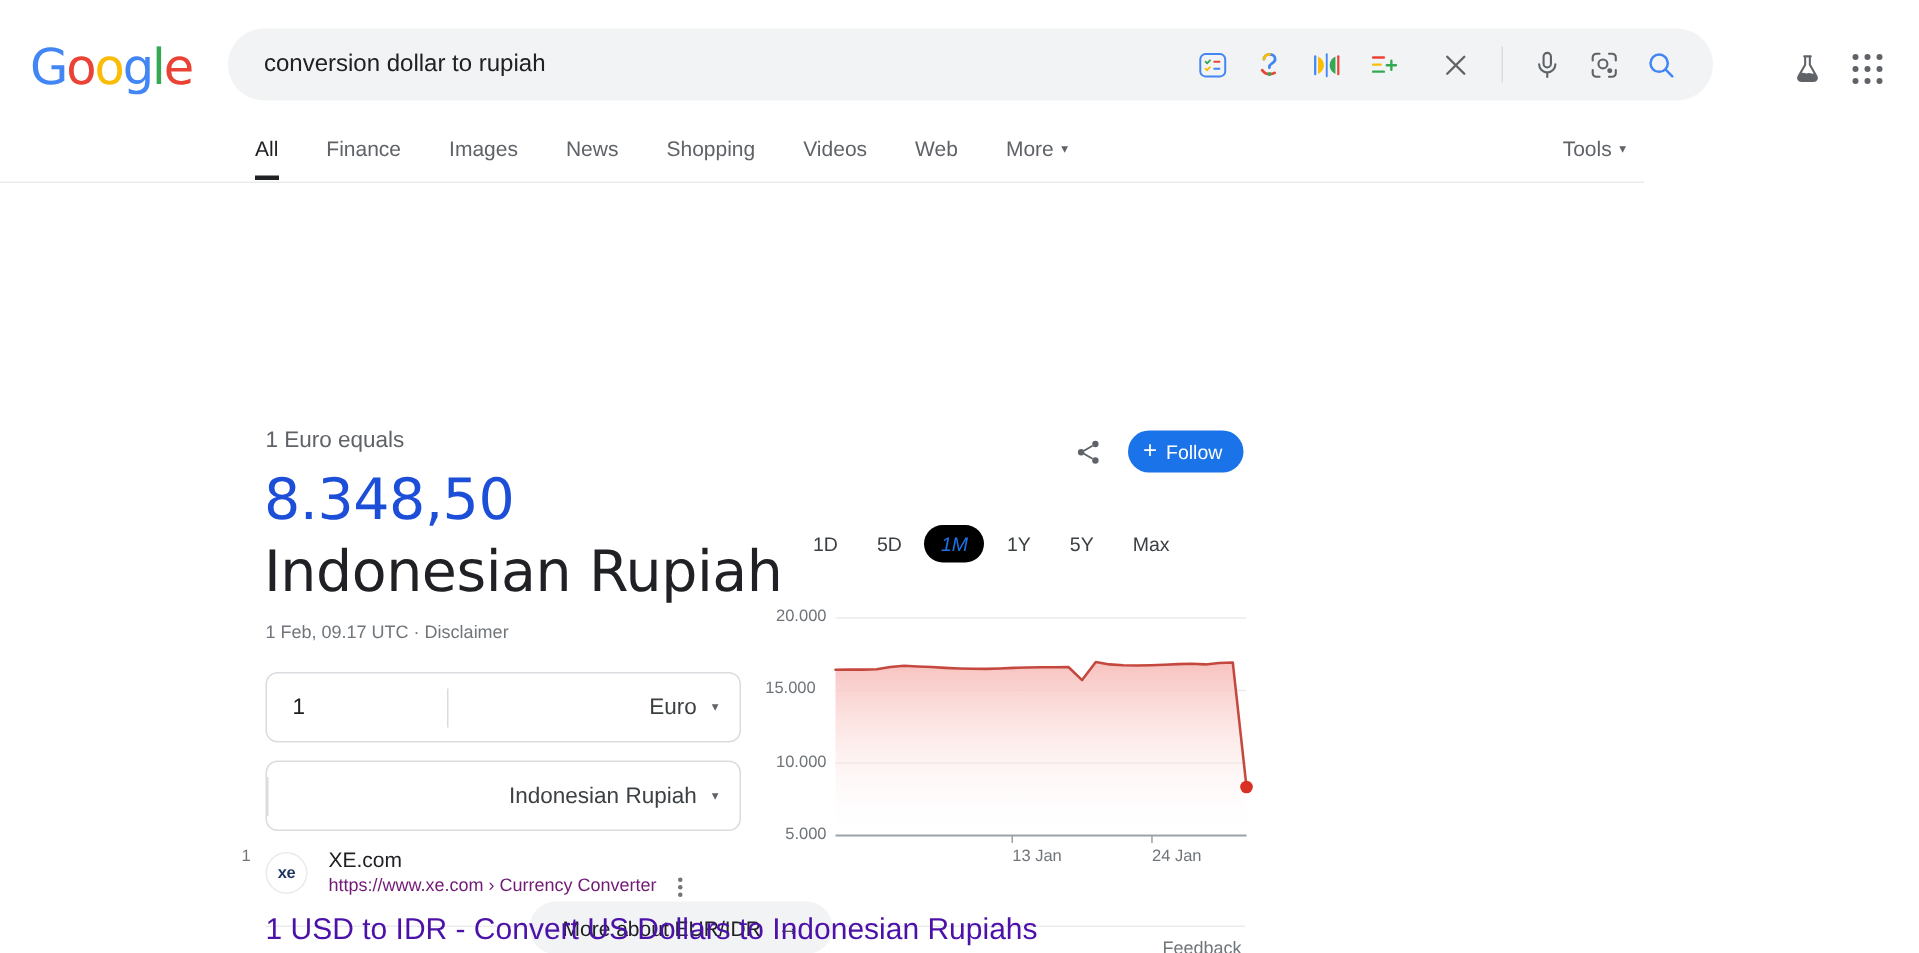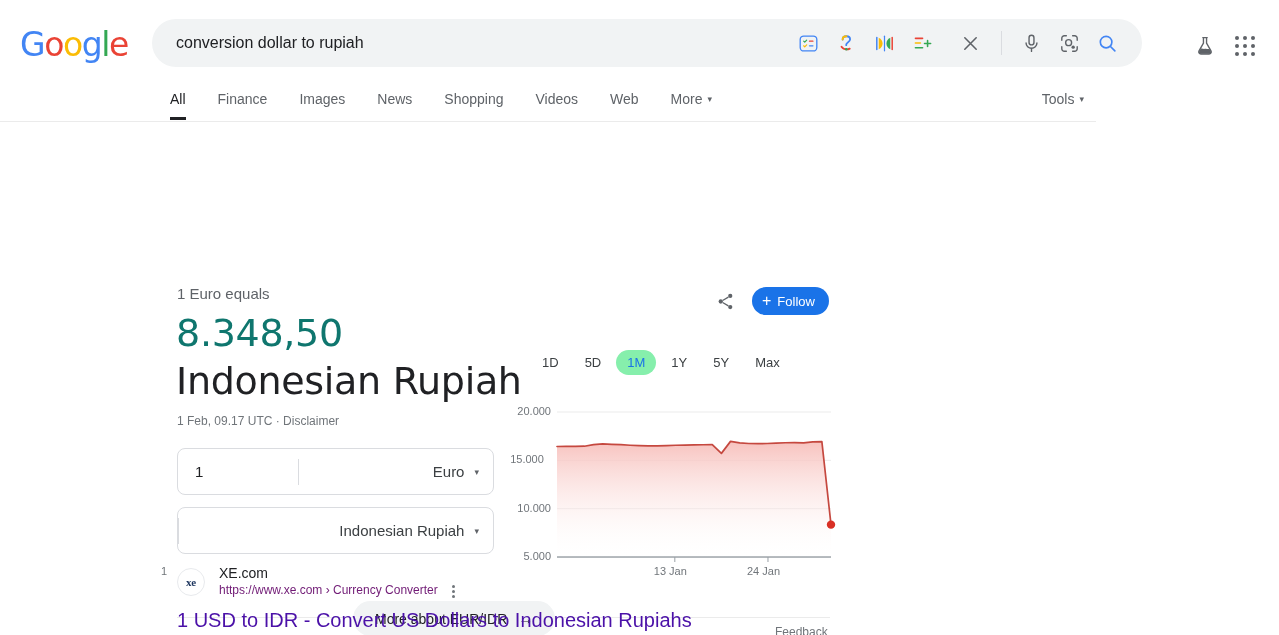--- a/index.html
+++ b/index.html
@@ -72,21 +72,21 @@
 
   
   .kp { position:absolute; left:0; top:122px; width:1279px; height:420px; }
 
   .kp-label {
     position:absolute; left:177px; top:163px;
     font-size:15px; color:#5f6368;
   }
   .kp-rate {
     position:absolute; left:176px; top:190px;
-    font-size:38px; color:#0f766e; letter-spacing:-0.3px; line-height:42px;
+    font-size:38px; color:#1d4ed8; letter-spacing:-0.3px; line-height:42px;
     font-family:"DejaVu Sans","Liberation Sans",sans-serif; font-weight:400;
   }
   .kp-cur {
     position:absolute; left:176px; top:238px;
     font-size:38px; color:#202124; letter-spacing:-0.3px; line-height:42px;
     font-family:"DejaVu Sans","Liberation Sans",sans-serif; font-weight:400;
   }
   .kp-ts {
     position:absolute; left:177px; top:292px;
     font-size:12px; color:#70757a;
@@ -128,28 +128,28 @@
   .conv-sel .caret { margin-left:10px; font-size:9px; color:#5f6368; }
 
   
   .chart-wrap { position:absolute; left:505px; top:228px; width:340px; height:235px; }
 
   .ranges { position:absolute; left:26px; top:0; display:flex; align-items:center; }
   .range {
     font-size:13px; color:#3c4043; padding:5px 11px; border-radius:13px;
     cursor:pointer; margin-right:4px; white-space:nowrap;
   }
-  .range.active { background:#86efac; color:#1a73e8; }
+  .range.active { background:#000000; color:#1a73e8;font-style:italic; }
 
   .plot { position:absolute; left:0; top:52px; width:340px; height:183px; }
   .ylab {
     position:absolute; font-size:11px; color:#70757a; text-align:right;
     width:48px; left:-2px;
   }
-  .xlab { position:absolute; font-size:11px; color:#70757a; }
+  .xlab { position:absolute; font-size:11px; color:#70757a;margin-left:21px; }
 
   .feedback {
     position:absolute; left:775px; top:503px;
     font-size:12px; color:#70757a; cursor:pointer;
   }
 
   
   .divider { position:absolute; left:177px; top:495px; width:653px; height:1px; background:#ebebeb; }
   .more-pill {
     position:absolute; left:353px; top:479px; height:35px;
@@ -163,21 +163,21 @@
   .res-rank {
     position:absolute; left:161px; top:10px; font-size:11px; color:#70757a;
   }
   .favicon {
     position:absolute; left:177px; top:13px; width:28px; height:28px;
     border-radius:50%; background:#fff; border:1px solid #e8eaed;
     display:flex; align-items:center; justify-content:center;
   }
   .favicon span {
     font-size:11px; font-weight:bold; color:#1c355e;
-    font-family:Liberation Serif, serif; letter-spacing:-0.3px;
+    font-family:Liberation Sans, sans-serif; letter-spacing:-0.3px;
   }
   .res-site { position:absolute; left:219px; top:10px; font-size:14px; color:#202124; }
   .res-url  { position:absolute; left:219px; top:28px; font-size:12px; color:#701a75; }
   .res-kebab {
     position:absolute; left:444px; top:27px; width:18px; height:18px;
     display:flex; flex-direction:column; align-items:center; justify-content:center;
     cursor:pointer;
   }
   .res-kebab i { width:3px; height:3px; border-radius:50%; background:#70757a; margin:1px 0; display:block; }
   .res-title {

